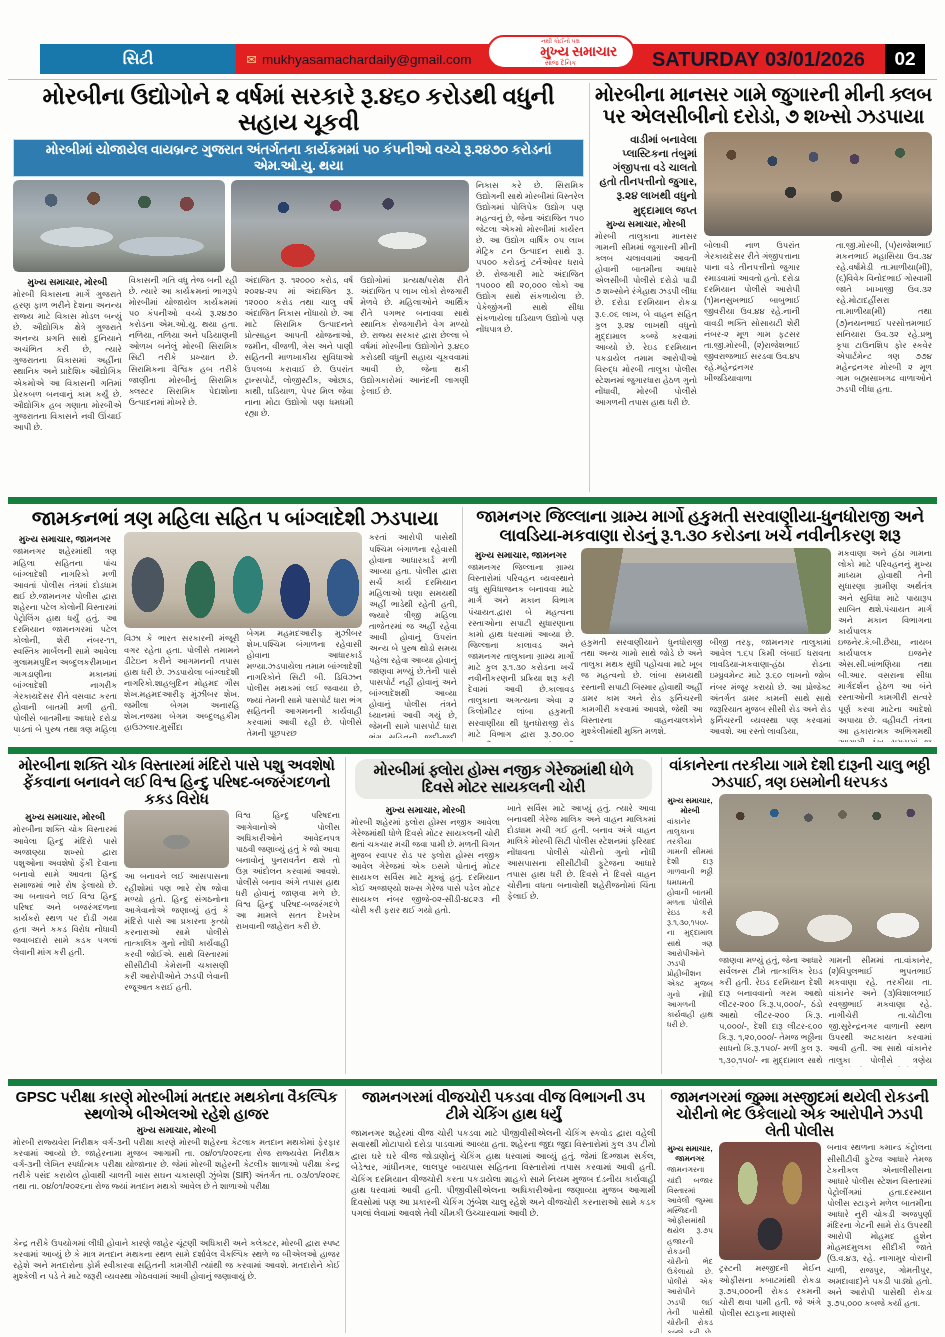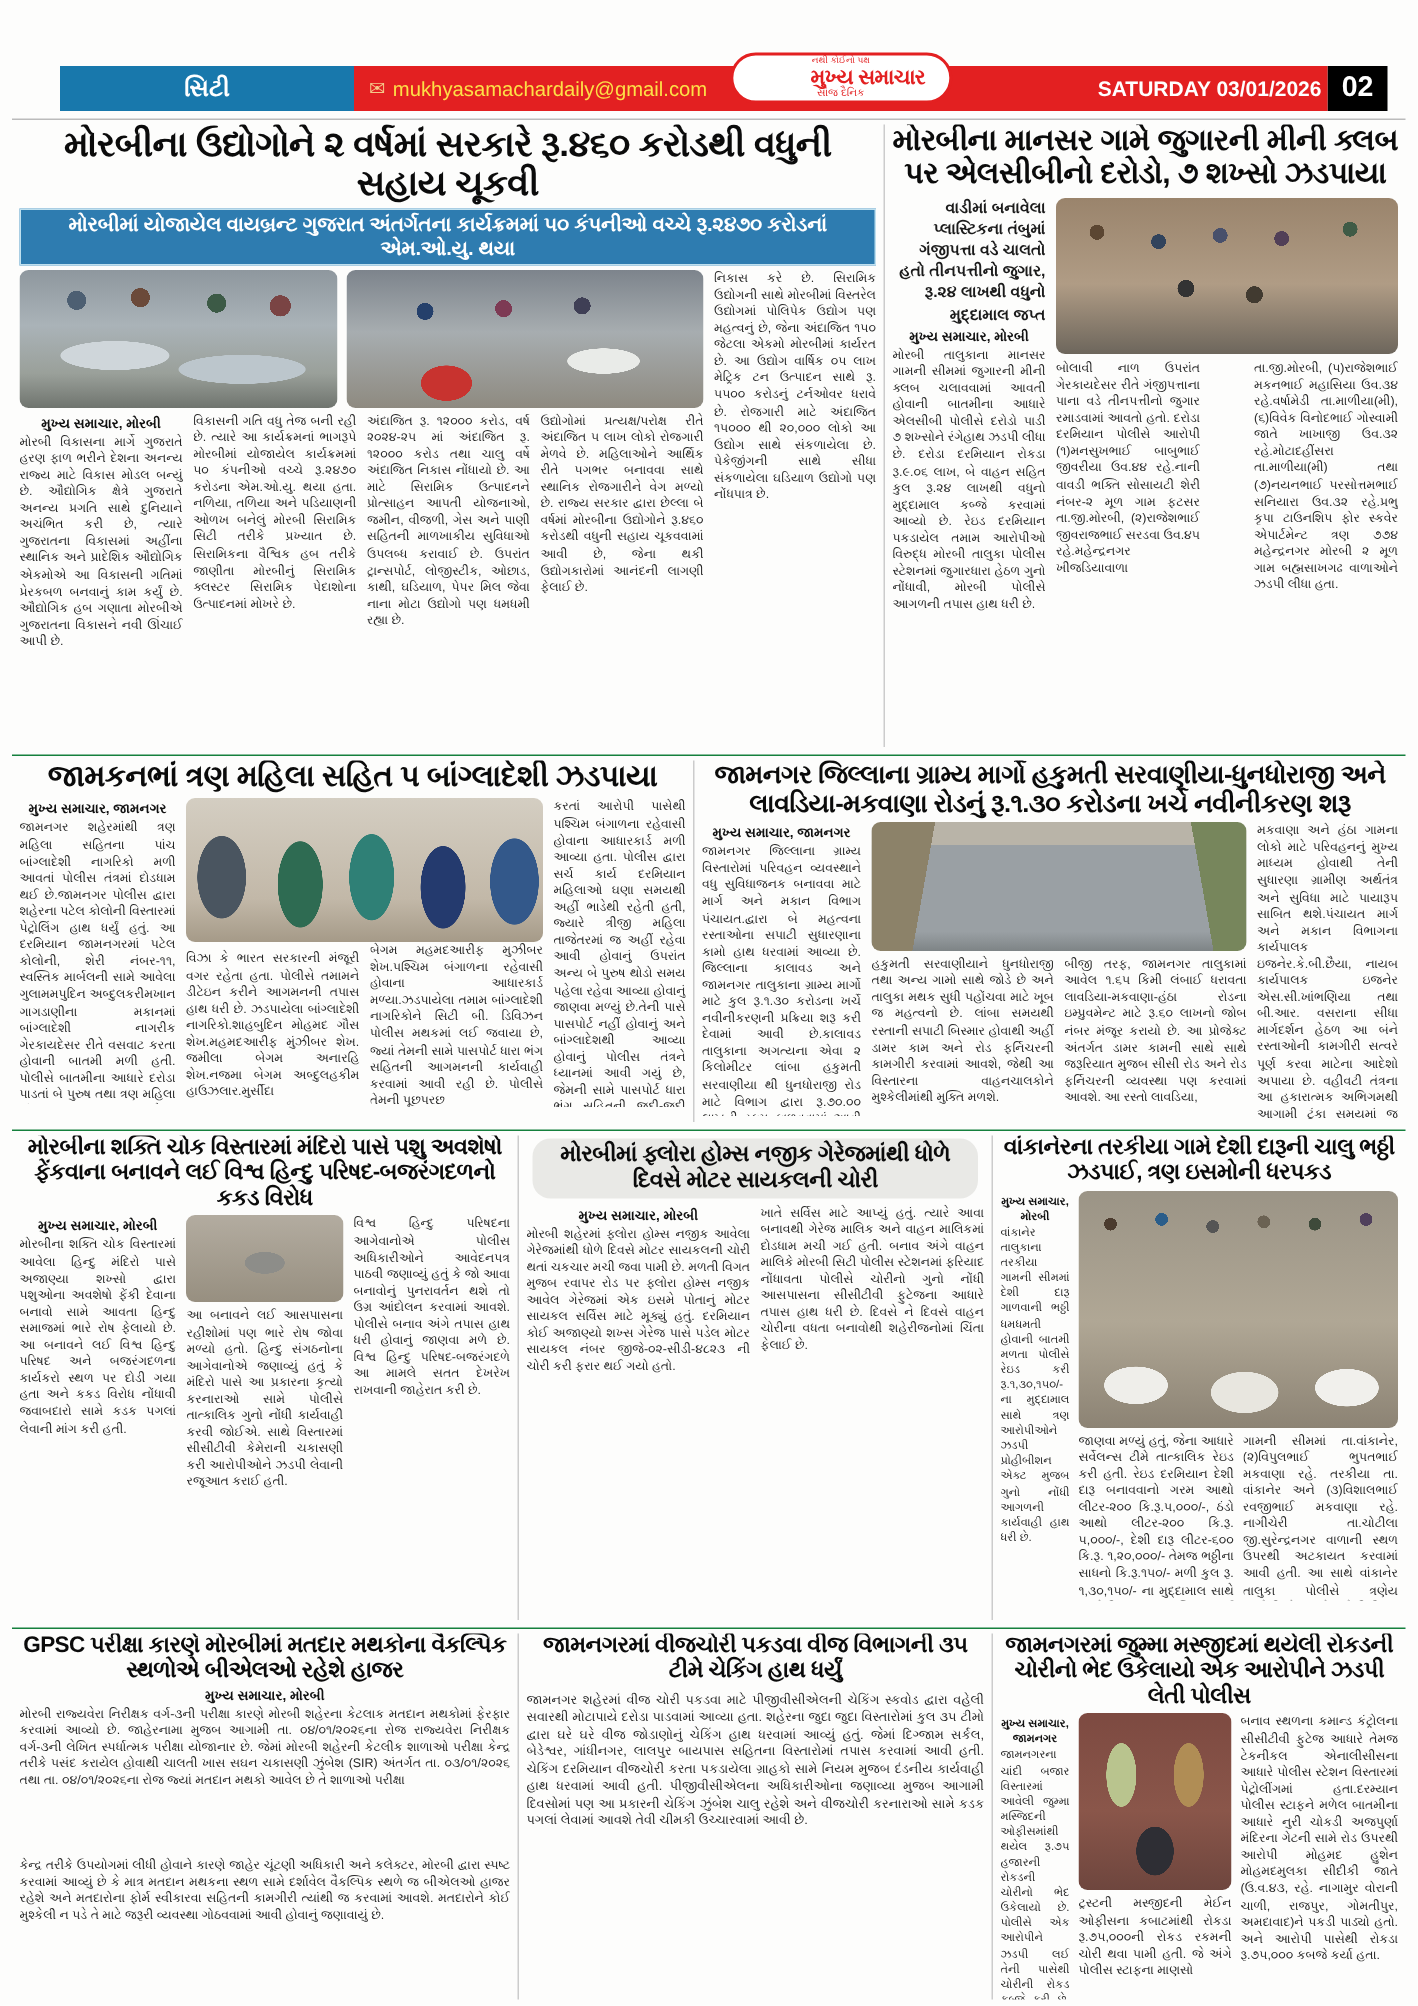--- a/index.html
+++ b/index.html
@@ -6,34 +6,34 @@
   body { background:#ffffff; font-family:"Liberation Sans","DejaVu Sans",sans-serif; }
   .page { width:945px; height:1337px; background:#fdfdfc; position:relative; overflow:hidden; }
 
   
   .header-wrap { margin:44px 20px 0 40px; position:relative; height:30px; }
   .header-bar { display:flex; height:30px; }
   .section-box { width:196px; background:#1878ac; color:#fff; font-weight:bold;
                  font-size:16px; display:flex; align-items:center; justify-content:center; }
   .red-bar { flex:1; background:#e32021; color:#fff; display:flex; align-items:center; position:relative; }
   .email-icon { color:#f5c98a; font-size:13px; margin:0 5px 0 10px; }
-  .email { font-size:13.5px; color:#fde047; }
+  .email { font-size:13.5px; color:#0f172a; }
   .logo-pill { position:absolute; left:50%; top:-9px; transform:translateX(-50%);
                background:#fff; border:2px solid #e32021; border-radius:22px;
                padding:1px 16px; text-align:center; z-index:3; }
   .logo-top { font-size:6px; color:#e32021; line-height:1; }
   .logo-main { font-size:14px; font-weight:bold; color:#e32021; line-height:1.1; letter-spacing:-0.5px;margin-left:36px; }
   .logo-bottom { font-size:7px; color:#e32021; line-height:1; }
-  .date { position:absolute; right:4px; font-weight:bold; font-size:14px; color:#ffffff; }
+  .date { position:absolute; right:20px; font-weight:bold; font-size:20px; color:#0f172a; }
   .pageno-box { width:40px; background:#000; color:#fff; font-weight:bold; font-size:19px;
                 display:flex; align-items:center; justify-content:center; }
 
   
   .content { margin:5px 8px 0 8px; border-top:1px solid #bbb; }
-  .band { display:flex; border-bottom:1px solid #15803d; padding:3px 0 5px 0; }
+  .band { display:flex; border-bottom:7px solid #15803d; padding:3px 0 5px 0; }
   .art { padding:0 5px; overflow:hidden; }
   .rdiv { border-right:1px solid #cccccc; }
 
   .headline { font-weight:bold; color:#0b0b0b; text-align:center; letter-spacing:-0.4px; line-height:1.12; }
   .h-xl { font-size:23.5px; }
   .h-lg { font-size:20px; }
   .h-md { font-size:17px; }
   .h-sm { font-size:15px; }
   .subhead { background:#2e7cb0; border:1px solid #bfe0ef; color:#fff; font-weight:bold;
              font-size:13.5px; text-align:center; padding:2px 4px; margin:3px 0; letter-spacing:-0.2px; }

